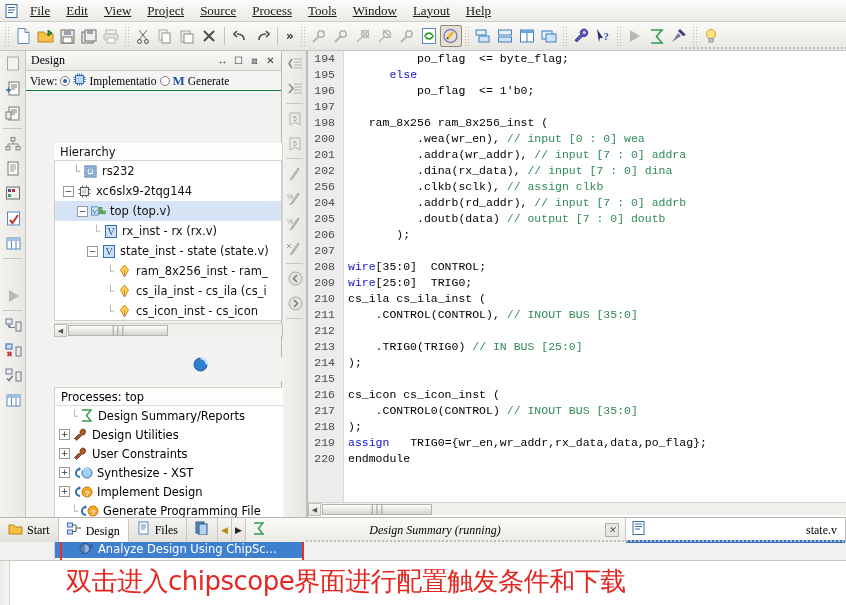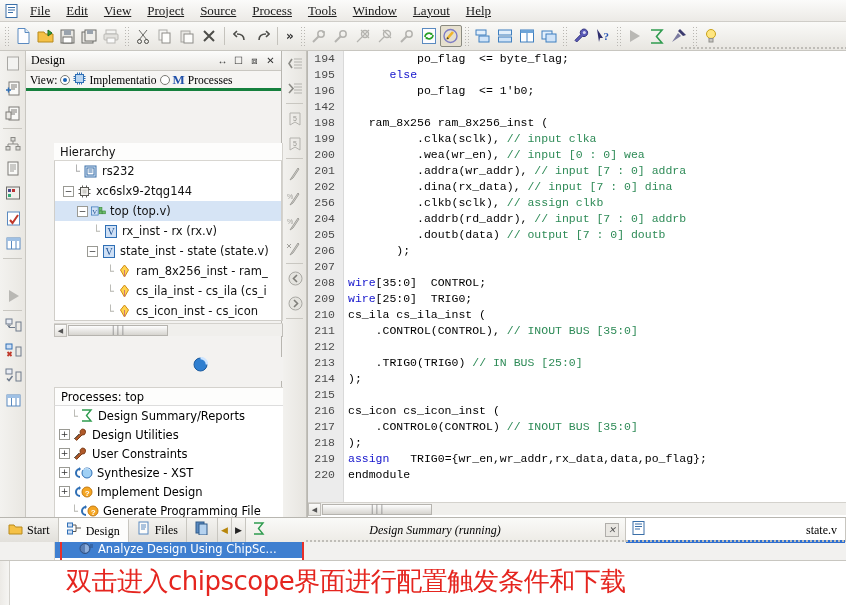--- a/index.html
+++ b/index.html
@@ -65,21 +65,21 @@
     border-bottom: 1px solid #c9c7c1;
     display:flex; align-items:center; padding-left: 5px;
     font-family:"Liberation Serif", serif; font-size: 12px;
   }
   .panel-title .title-btns { margin-left:auto; display:flex; gap:3px; padding-right:4px; }
   .tbtn { width:13px; height:13px; display:flex; align-items:center; justify-content:center;
     font-size:10px; color:#333; }
 
   .viewrow {
     height: 20px; display:flex; align-items:center; gap:3px;
-    padding-left:4px; background:#f6f5f3; border-bottom:3px solid #15803d;
+    padding-left:4px; background:#f6f5f3; border-bottom:1px solid #15803d;
     font-family:"Liberation Serif", serif; font-size:11.5px;
   }
   .radio { width:10px; height:10px; border-radius:50%; border:1px solid #7a7a74;
     background:#fff; display:inline-block; position:relative; }
   .radio.on::after { content:''; position:absolute; left:2px; top:2px; width:4px;height:4px;
     border-radius:50%; background:#1b63b5; }
 
   .hier-head {
     height: 18px; background:#fdfdfc; border-bottom:1px solid #d8d6d1;
     display:flex; align-items:center; padding-left:6px;
@@ -534,21 +534,21 @@
       <span class="radio on"></span>
       <span>
         <svg width="13" height="13" viewBox="0 0 13 13">
             <rect x="2.5" y="2.5" width="8" height="8" fill="#bcd6f0" stroke="#2f6fb5"></rect>
             <path d="M0.5 4.5h2M0.5 6.5h2M0.5 8.5h2M10.5 4.5h2M10.5 6.5h2M10.5 8.5h2M4.5 0.5v2M6.5 0.5v2M8.5 0.5v2M4.5 10.5v2M6.5 10.5v2M8.5 10.5v2" stroke="#2f6fb5"></path>
           </svg>
       </span>
       <span>Implementatio</span>
       <span class="radio"></span>
       <span style="font-weight:bold;color:#1f4fa8;font-family:'Liberation Serif',serif;font-size:13px;">M</span>
-      <span>Processes</span>
+      <span>Generate</span>
     </div>
 
     <div style="position:absolute;left:28px;top:92px;width:228px;">
       <div class="hier-head">
         <span>Hierarchy</span>
       </div>
     </div>
 
     <div class="tree" style="top:110px;height:160px;">
       <div class="tree-row" style="padding-left:18px;">
@@ -840,30 +840,26 @@
         </div>
         <div class="cline">
           <span class="lnum">195</span>
           <span class="ctext"><span>      </span><span class="kw">else</span></span>
         </div>
         <div class="cline">
           <span class="lnum">196</span>
           <span class="ctext"><span>          po_flag  &lt;= 1'b0;</span></span>
         </div>
         <div class="cline">
-          <span class="lnum">142</span>
+          <span class="lnum">197</span>
           <span class="ctext"><span></span></span>
         </div>
         <div class="cline">
           <span class="lnum">198</span>
           <span class="ctext"><span>   ram_8x256 ram_8x256_inst (</span></span>
-        </div>
-        <div class="cline">
-          <span class="lnum">199</span>
-          <span class="ctext"><span>          .clka(sclk), </span><span class="cm">// input clka</span></span>
         </div>
         <div class="cline">
           <span class="lnum">200</span>
           <span class="ctext"><span>          .wea(wr_en), </span><span class="cm">// input [0 : 0] wea</span></span>
         </div>
         <div class="cline">
           <span class="lnum">201</span>
           <span class="ctext"><span>          .addra(wr_addr), </span><span class="cm">// input [7 : 0] addra</span></span>
         </div>
         <div class="cline">

